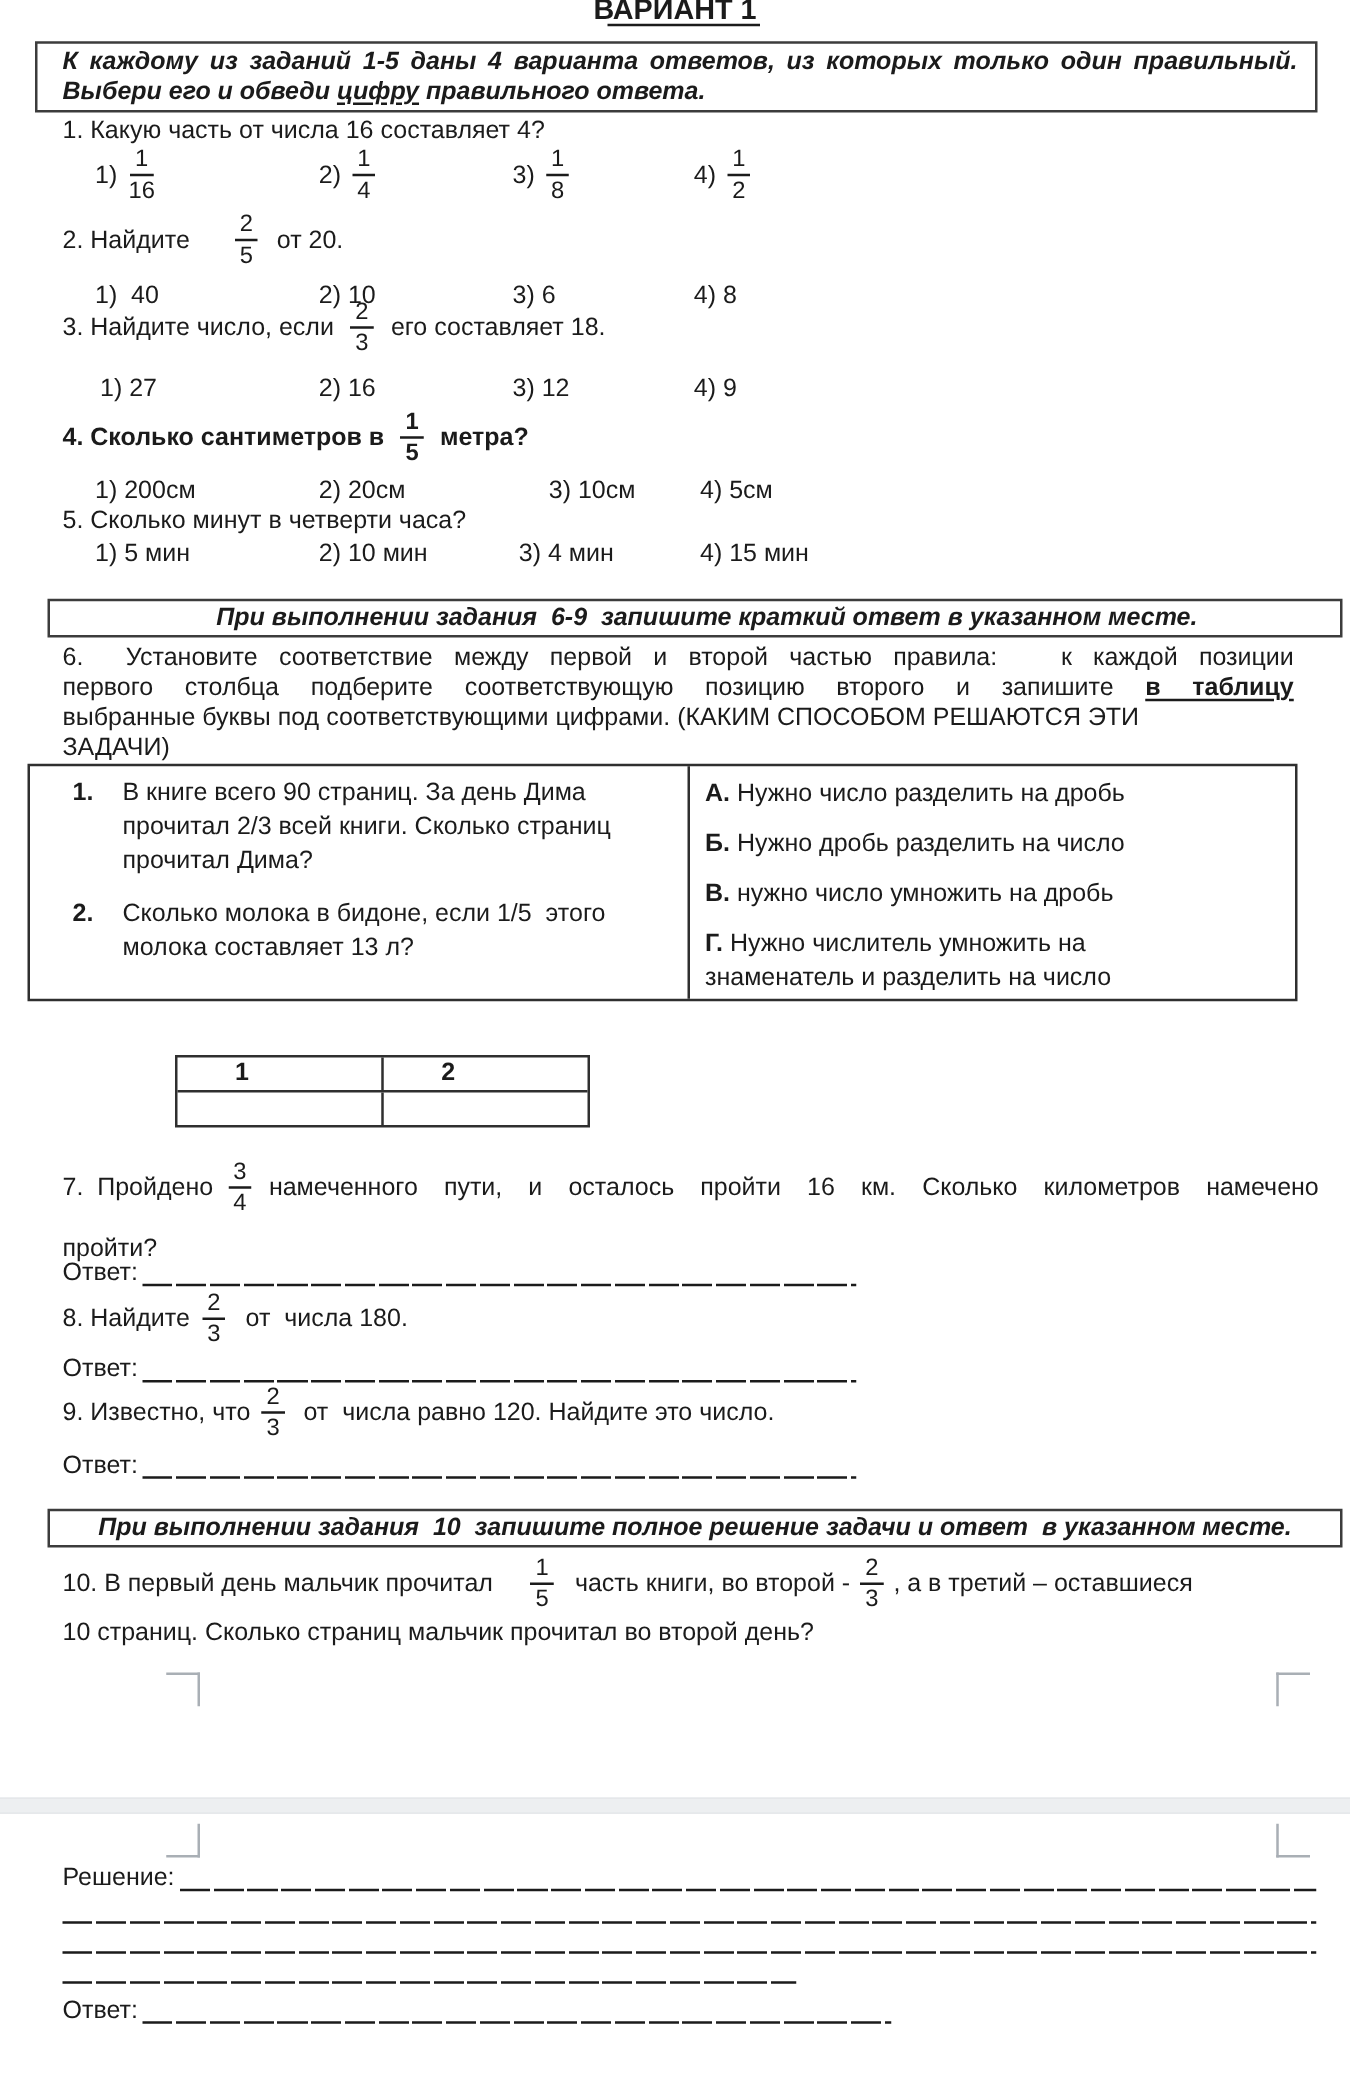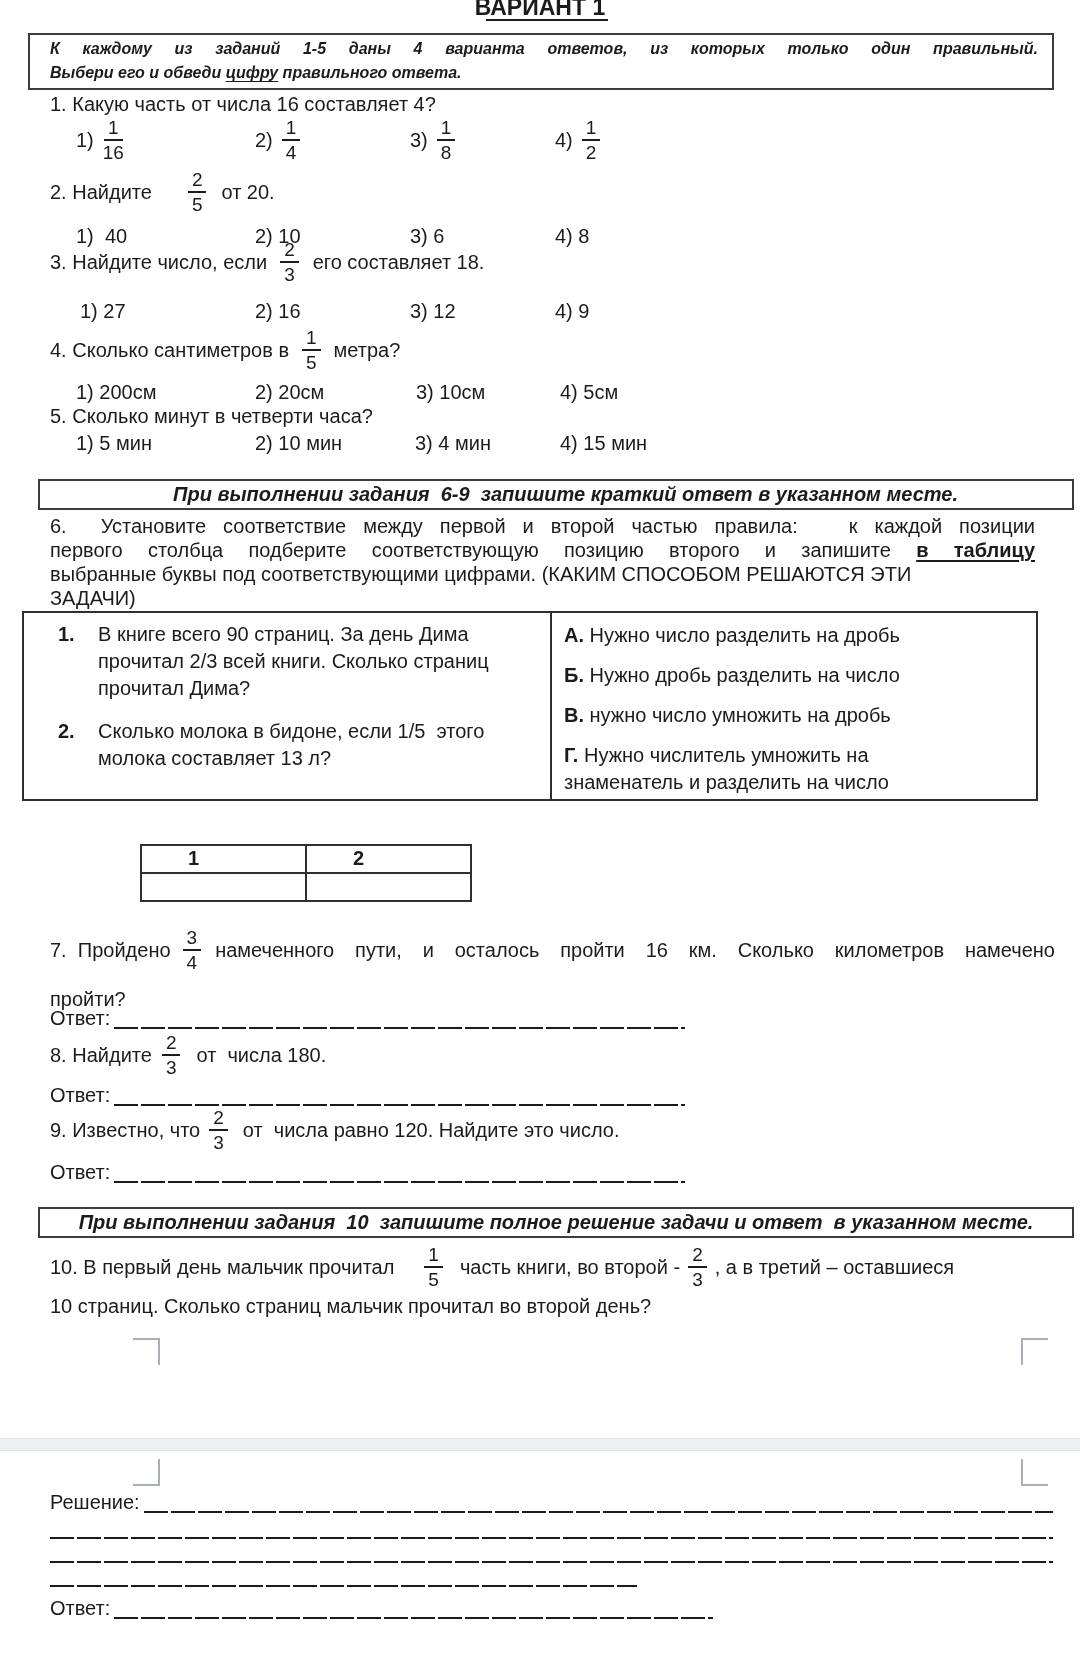--- a/index.html
+++ b/index.html
@@ -15,21 +15,21 @@
   .jl { text-align:justify; text-align-last:justify; }
   .u  { text-decoration:underline; text-underline-offset:3px; }
   .bu { font-weight:bold; text-decoration:underline; text-underline-offset:3px; }
 
   .title { left:0; right:0; top:-6px; text-align:center;
            font-weight:bold; font-size:23px; line-height:26px; }
   .title-underline { left:486px; top:19px; width:122px; height:2px; background:#1b1b1b; }
 
   .box { border:2px solid #3c3c3c; box-sizing:border-box; background:#fff; }
   .box1 { left:28px; top:33px; width:1026px; height:57px; padding:2px 14px 3px 20px; }
-  .box1 .ln { font-size:16px; line-height:24px; }
+  .box1 .ln { font-size:20px; line-height:24px; }
   .boxwide { left:38px; top:0; width:1036px; height:31px;
              display:flex; align-items:center; justify-content:center; }
 
   .row { display:flex; align-items:center; height:52px; }
   .frac { display:inline-flex; flex-direction:column; align-items:center;
           font-size:19px; line-height:21px; }
   .frac .fn { display:block; border-bottom:2px solid #1b1b1b; padding:0 4px 1px; text-align:center; }
   .frac .fd { display:block; padding-top:1px; text-align:center; }
   .fopt { display:flex; align-items:center; height:52px; gap:9px; }
   .grow { flex:1; }
@@ -132,31 +132,31 @@
         <span class="fn">2</span>
         <span class="fd">3</span>
       </span>
     <span class="t" style="margin-left:14px;">его составляет 18.</span>
   </div>
   <span class="abs t pre" style="left:80px;  top:300px;">1) 27</span>
   <span class="abs t pre" style="left:255px; top:300px;">2) 16</span>
   <span class="abs t pre" style="left:410px; top:300px;">3) 12</span>
   <span class="abs t pre" style="left:555px; top:300px;">4) 9</span>
 
-  <div class="abs row" style="left:50px; top:324px;">
+  <div class="abs row" style="left:50px; top:324px;font-weight:bold;">
     <span class="t pre">4. Сколько сантиметров в</span>
     <span class="frac" style="margin-left:13px;">
         <span class="fn">1</span>
         <span class="fd">5</span>
       </span>
     <span class="t" style="margin-left:13px;">метра?</span>
   </div>
   <span class="abs t pre" style="left:76px;  top:381px;">1) 200см</span>
   <span class="abs t pre" style="left:255px; top:381px;">2) 20см</span>
-  <span class="abs t pre" style="left:416px; top:381px;">3) 10см</span>
+  <span class="abs t pre" style="left:439px; top:381px;">3) 10см</span>
   <span class="abs t pre" style="left:560px; top:381px;">4) 5см</span>
 
   <div class="abs t" style="left:50px; top:405px;">5. Сколько минут в четверти часа?</div>
   <span class="abs t pre" style="left:76px;  top:432px;">1) 5 мин</span>
   <span class="abs t pre" style="left:255px; top:432px;">2) 10 мин</span>
   <span class="abs t pre" style="left:415px; top:432px;">3) 4 мин</span>
   <span class="abs t pre" style="left:560px; top:432px;">4) 15 мин</span>
 
   <div class="abs box boxwide" style="top:479px;padding-left:19px;">
     <span class="t bi pre">При выполнении задания  6-9  запишите краткий ответ в указанном месте.</span>

